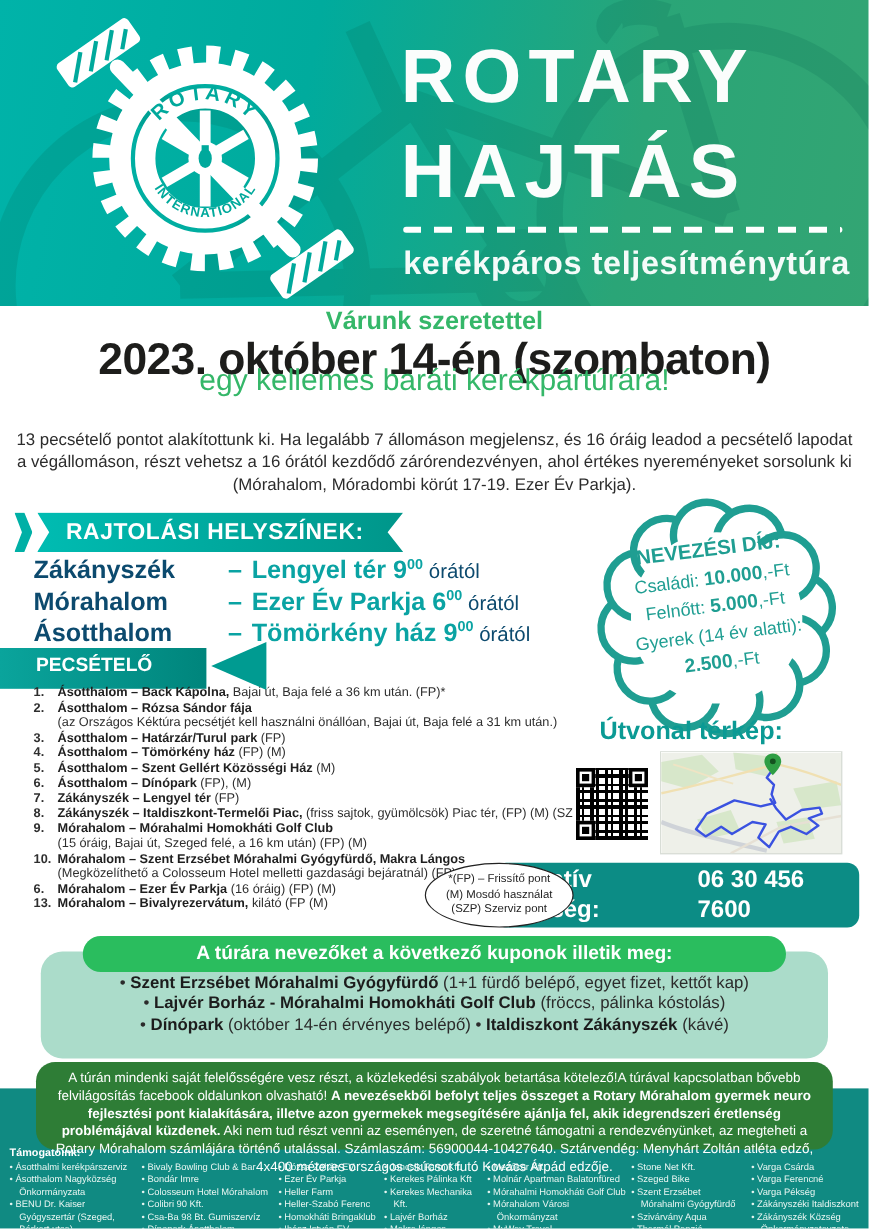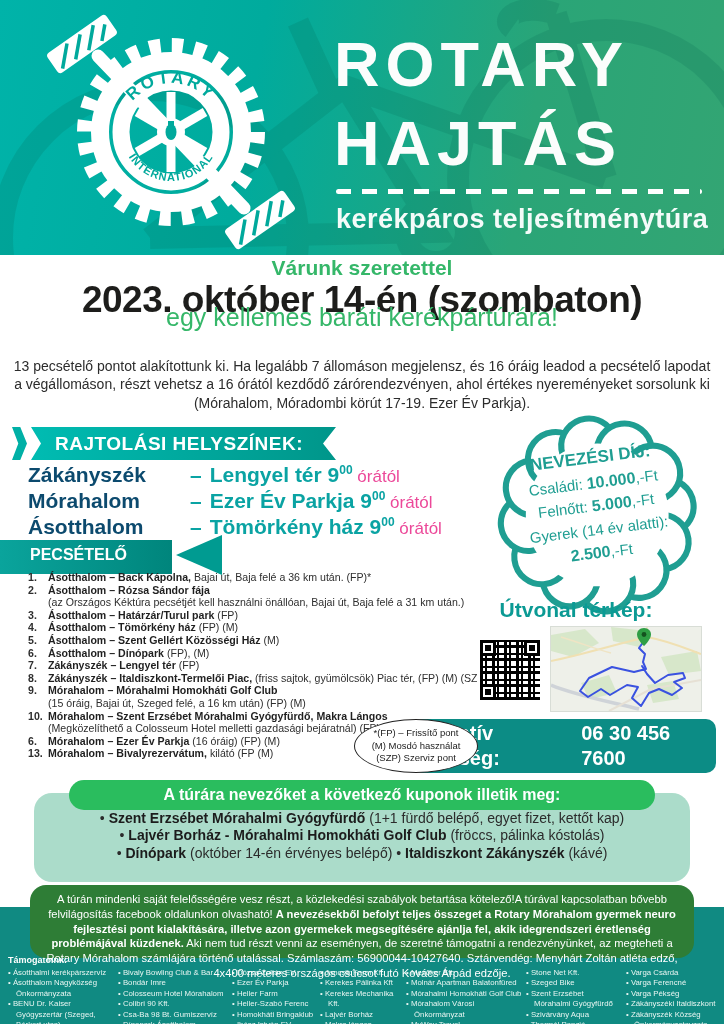--- a/index.html
+++ b/index.html
@@ -37,21 +37,21 @@
                   background:linear-gradient(90deg,#00bcb2,#00968a);
                   clip-path:polygon(0 0,100% 0,calc(100% - 13px) 50%,100% 100%,0 100%,10px 50%);
                   color:#fff; font-weight:bold; font-size:19px; line-height:33px;
                   padding-left:24px; letter-spacing:.5px; }
   .start-rows { position:absolute; left:28px; top:457px; }
   .start-row { height:26px; line-height:26px; white-space:nowrap; }
   .town  { display:inline-block; width:162px; color:#0c4a6e; font-weight:bold; font-size:21px; }
   .sdash { color:#0aa3a3; font-weight:bold; font-size:21px; margin-right:8px; }
   .place { color:#0aa3a3; font-weight:bold; font-size:21px; }
   .place sup { font-size:12px; }
-  .from  { color:#ec4899; font-size:17px; font-weight:500; }
+  .from  { color:#0c4a6e; font-size:17px; font-weight:500; }
 
   
   .badge { position:absolute; left:494px; top:413px; width:204px; height:184px; transform:rotate(-7deg); }
   .badge svg { position:absolute; inset:0; }
   .badge-text { position:absolute; inset:0; display:flex; flex-direction:column; align-items:center;
                 justify-content:center; color:#1f9e92; text-align:center; padding-top:2px; }
   .badge-h { font-weight:bold; font-size:17px; margin-bottom:3px; }
   .badge-l { font-size:15px; line-height:1.45; }
   .badge-l b { font-size:16px; }
 
@@ -197,21 +197,21 @@
   <div class="tagline">egy kellemes baráti kerékpártúrára!</div>
   <p class="desc">13 pecsételő pontot alakítottunk ki. Ha legalább 7 állomáson megjelensz, és 16 óráig leadod a pecsételő lapodat a végállomáson, részt vehetsz a 16 órától kezdődő zárórendezvényen, ahol értékes nyereményeket sorsolunk ki (Mórahalom, Móradombi körút 17-19. Ezer Év Parkja).</p>
 
   <div class="start-chev"></div>
   <div class="start-banner">RAJTOLÁSI HELYSZÍNEK:</div>
   <div class="start-rows">
     <div class="start-row">
       <span class="town">Zákányszék</span><span class="sdash">–</span><span class="place"><span>Lengyel tér 9</span><sup>00</sup></span><span class="from"> órától</span>
     </div>
     <div class="start-row">
-      <span class="town">Mórahalom</span><span class="sdash">–</span><span class="place"><span>Ezer Év Parkja 9</span><sup>00</sup></span><span class="from"> órától</span>
+      <span class="town">Mórahalom</span><span class="sdash">–</span><span class="place"><span>Ezer Év Parkja 6</span><sup>00</sup></span><span class="from"> órától</span>
     </div>
     <div class="start-row">
       <span class="town">Ásotthalom</span><span class="sdash">–</span><span class="place"><span>Tömörkény ház 9</span><sup>00</sup></span><span class="from"> órától</span>
     </div>
   </div>
 
   <div class="badge">
     <svg viewBox="0 0 200 200" preserveAspectRatio="none">
       <g fill="#fff" stroke="#1f9e92" stroke-width="6">
         <circle cx="168" cy="100" r="27"></circle>

